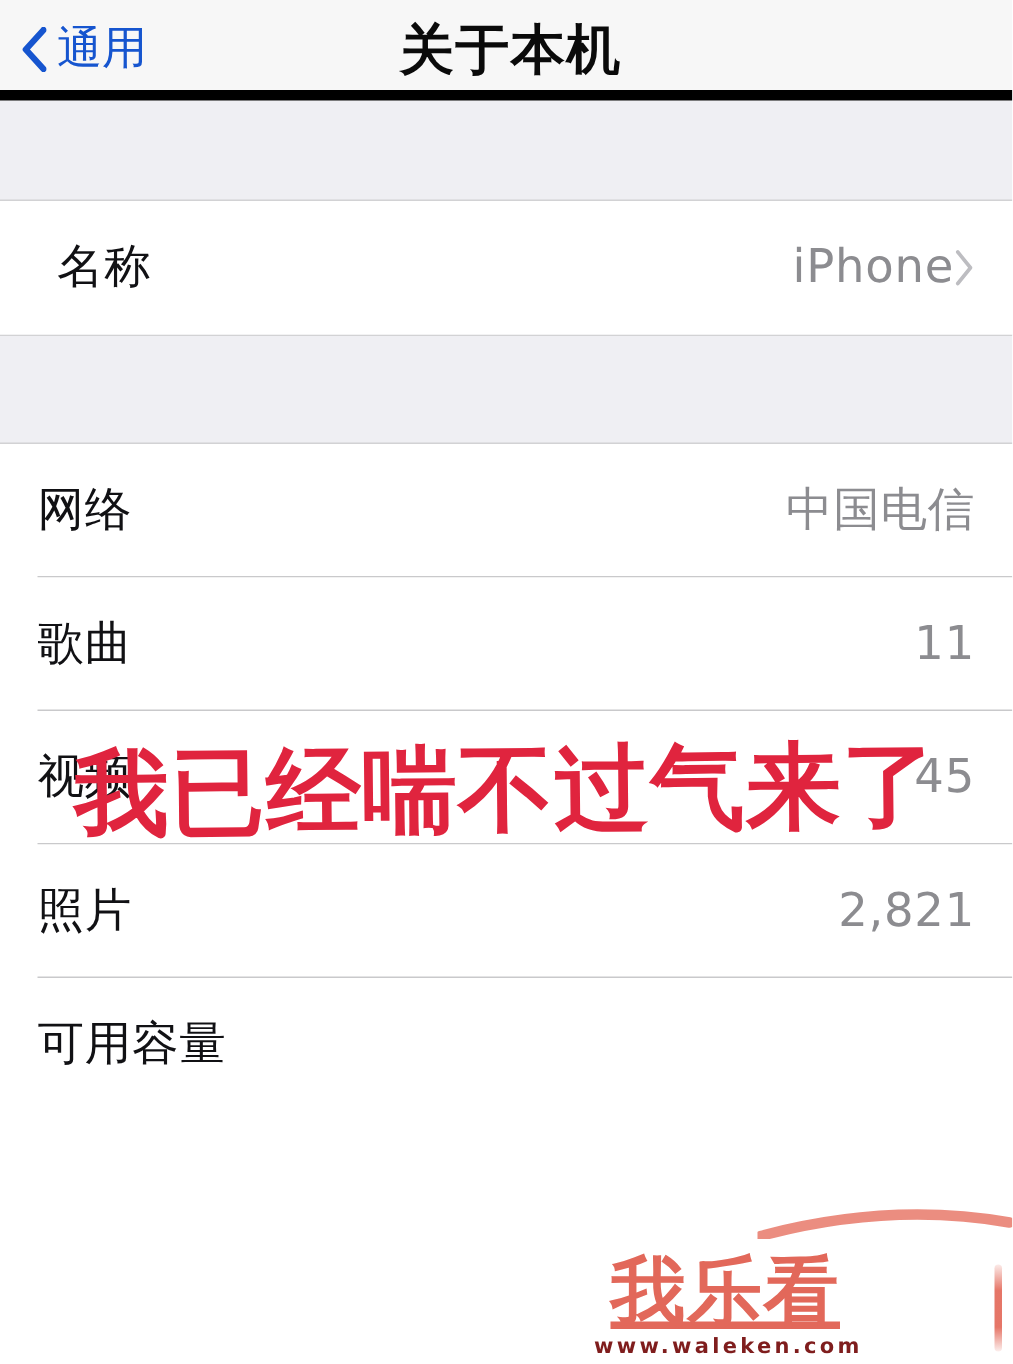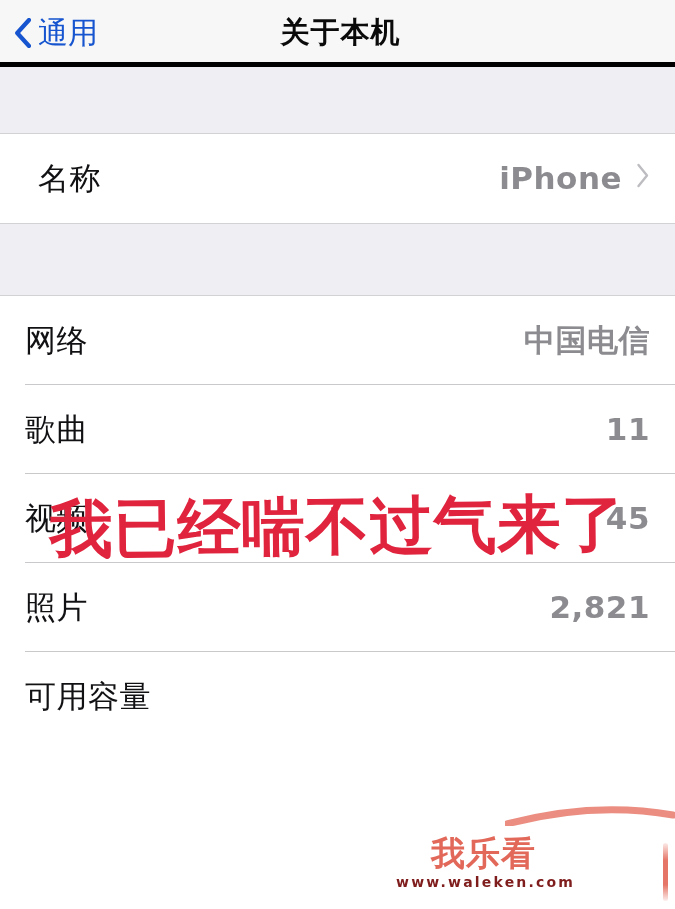--- a/index.html
+++ b/index.html
@@ -19,21 +19,21 @@
     height: 909px;
     overflow: hidden;
     background: #ffffff;
   }
 
   
   .navbar {
     position: relative;
     height: 67px;
     background: #F7F7F7;
-    border-bottom: 5px solid #000000;
+    border-bottom: 7px solid #000000;
     box-sizing: border-box;
   }
   .nav-back {
     position: absolute;
     left: 14px;
     top: 0;
     height: 66px;
     display: flex;
     align-items: center;
     gap: 7px;
@@ -53,21 +53,21 @@
   }
   .nav-title {
     position: absolute;
     left: 0;
     right: 0;
     top: 0;
     height: 66px;
     display: flex;
     align-items: center;
     justify-content: center;
-    font-size: 29px;
+    font-size: 36px;
     font-weight: bold;
     color: #0a0a0a;
     letter-spacing: 1px;
     padding-left: 6px;
     box-sizing: border-box;
   }
 
   
   .gap {
     background: #EFEFF3;
@@ -111,23 +111,21 @@
 
   .row-label {
     font-size: 31px;
     color: #111114;
     letter-spacing: 0.5px;
     line-height: 1;
   }
   .row-right {
     margin-left: auto;
     display: flex;
-    align-items: flex-start;
-    gap: 14px;
-    font-weight: bold;
+    align-items: center;
   }
   .row-value {
     font-size: 31px;
     color: #8C8C90;
     letter-spacing: 0.5px;
     line-height: 1;
   }
   .chev-right {
     display: block;
     width: 14px;
@@ -155,26 +153,27 @@
   
   .watermark {
     position: absolute;
     left: 396px;
     top: 836px;
     width: 175px;
     pointer-events: none;
     text-align: center;
   }
   .watermark-mark {
-    font-size: 34px;
+    font-size: 50px;
     font-weight: bold;
     color: #E2685A;
     letter-spacing: 1px;
     line-height: 1;
     display: block;
+    text-decoration: underline;
   }
   .watermark-url {
     display: block;
     margin-top: 5px;
     font-size: 14px;
     font-weight: bold;
     color: #7f1d1d;
     letter-spacing: 2.2px;
     line-height: 1;
   }

